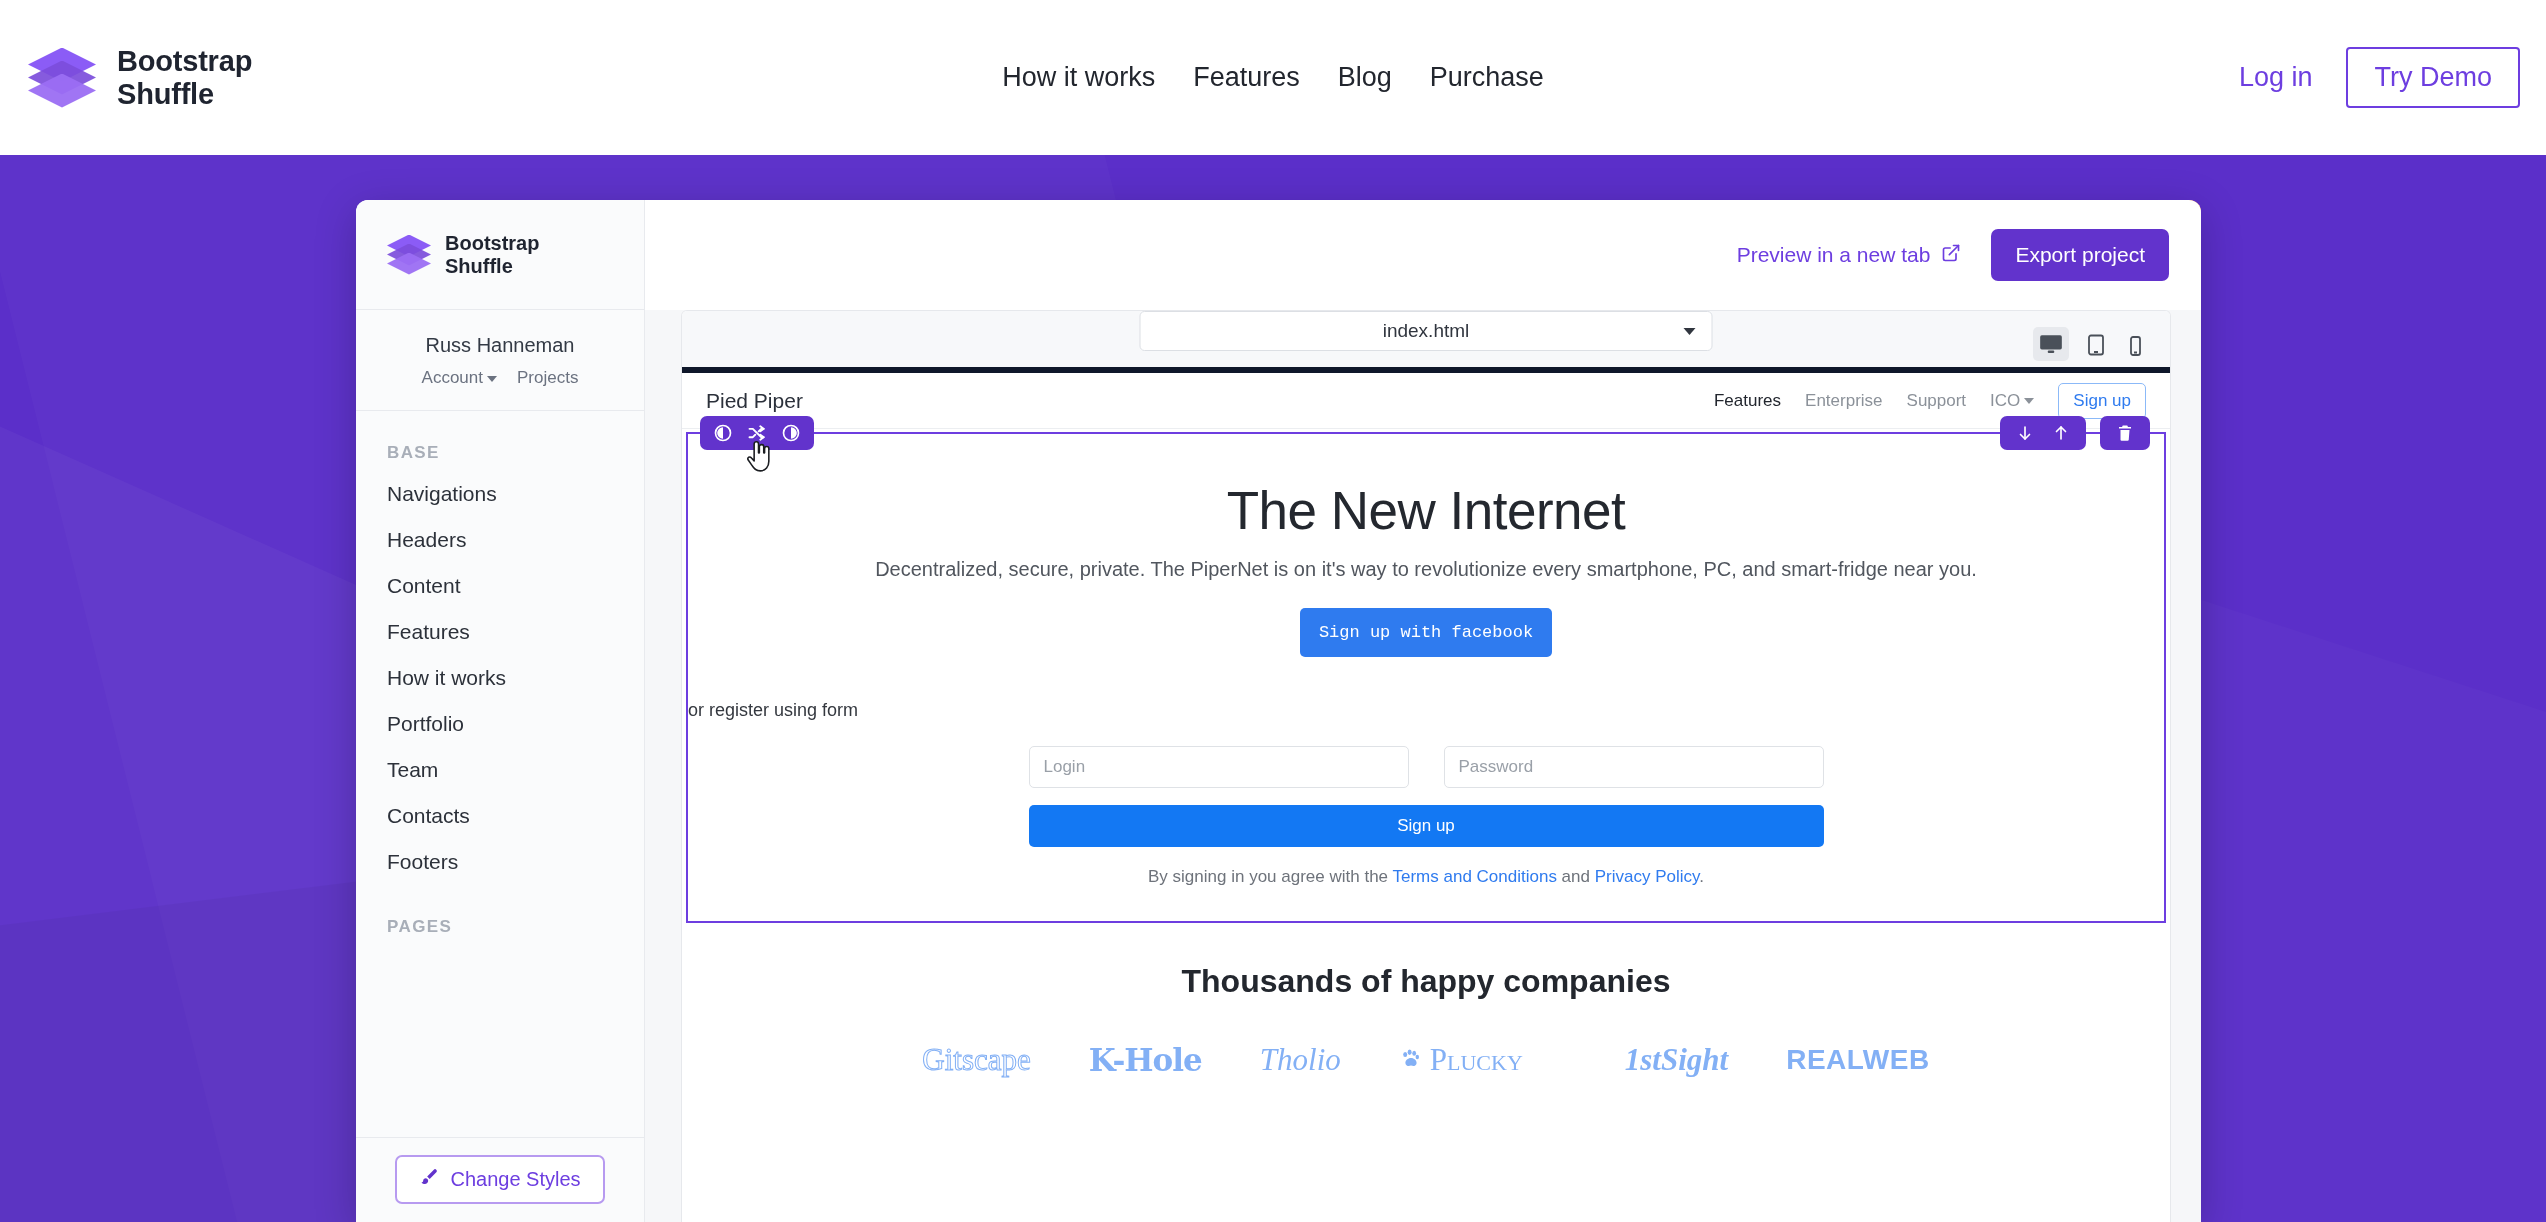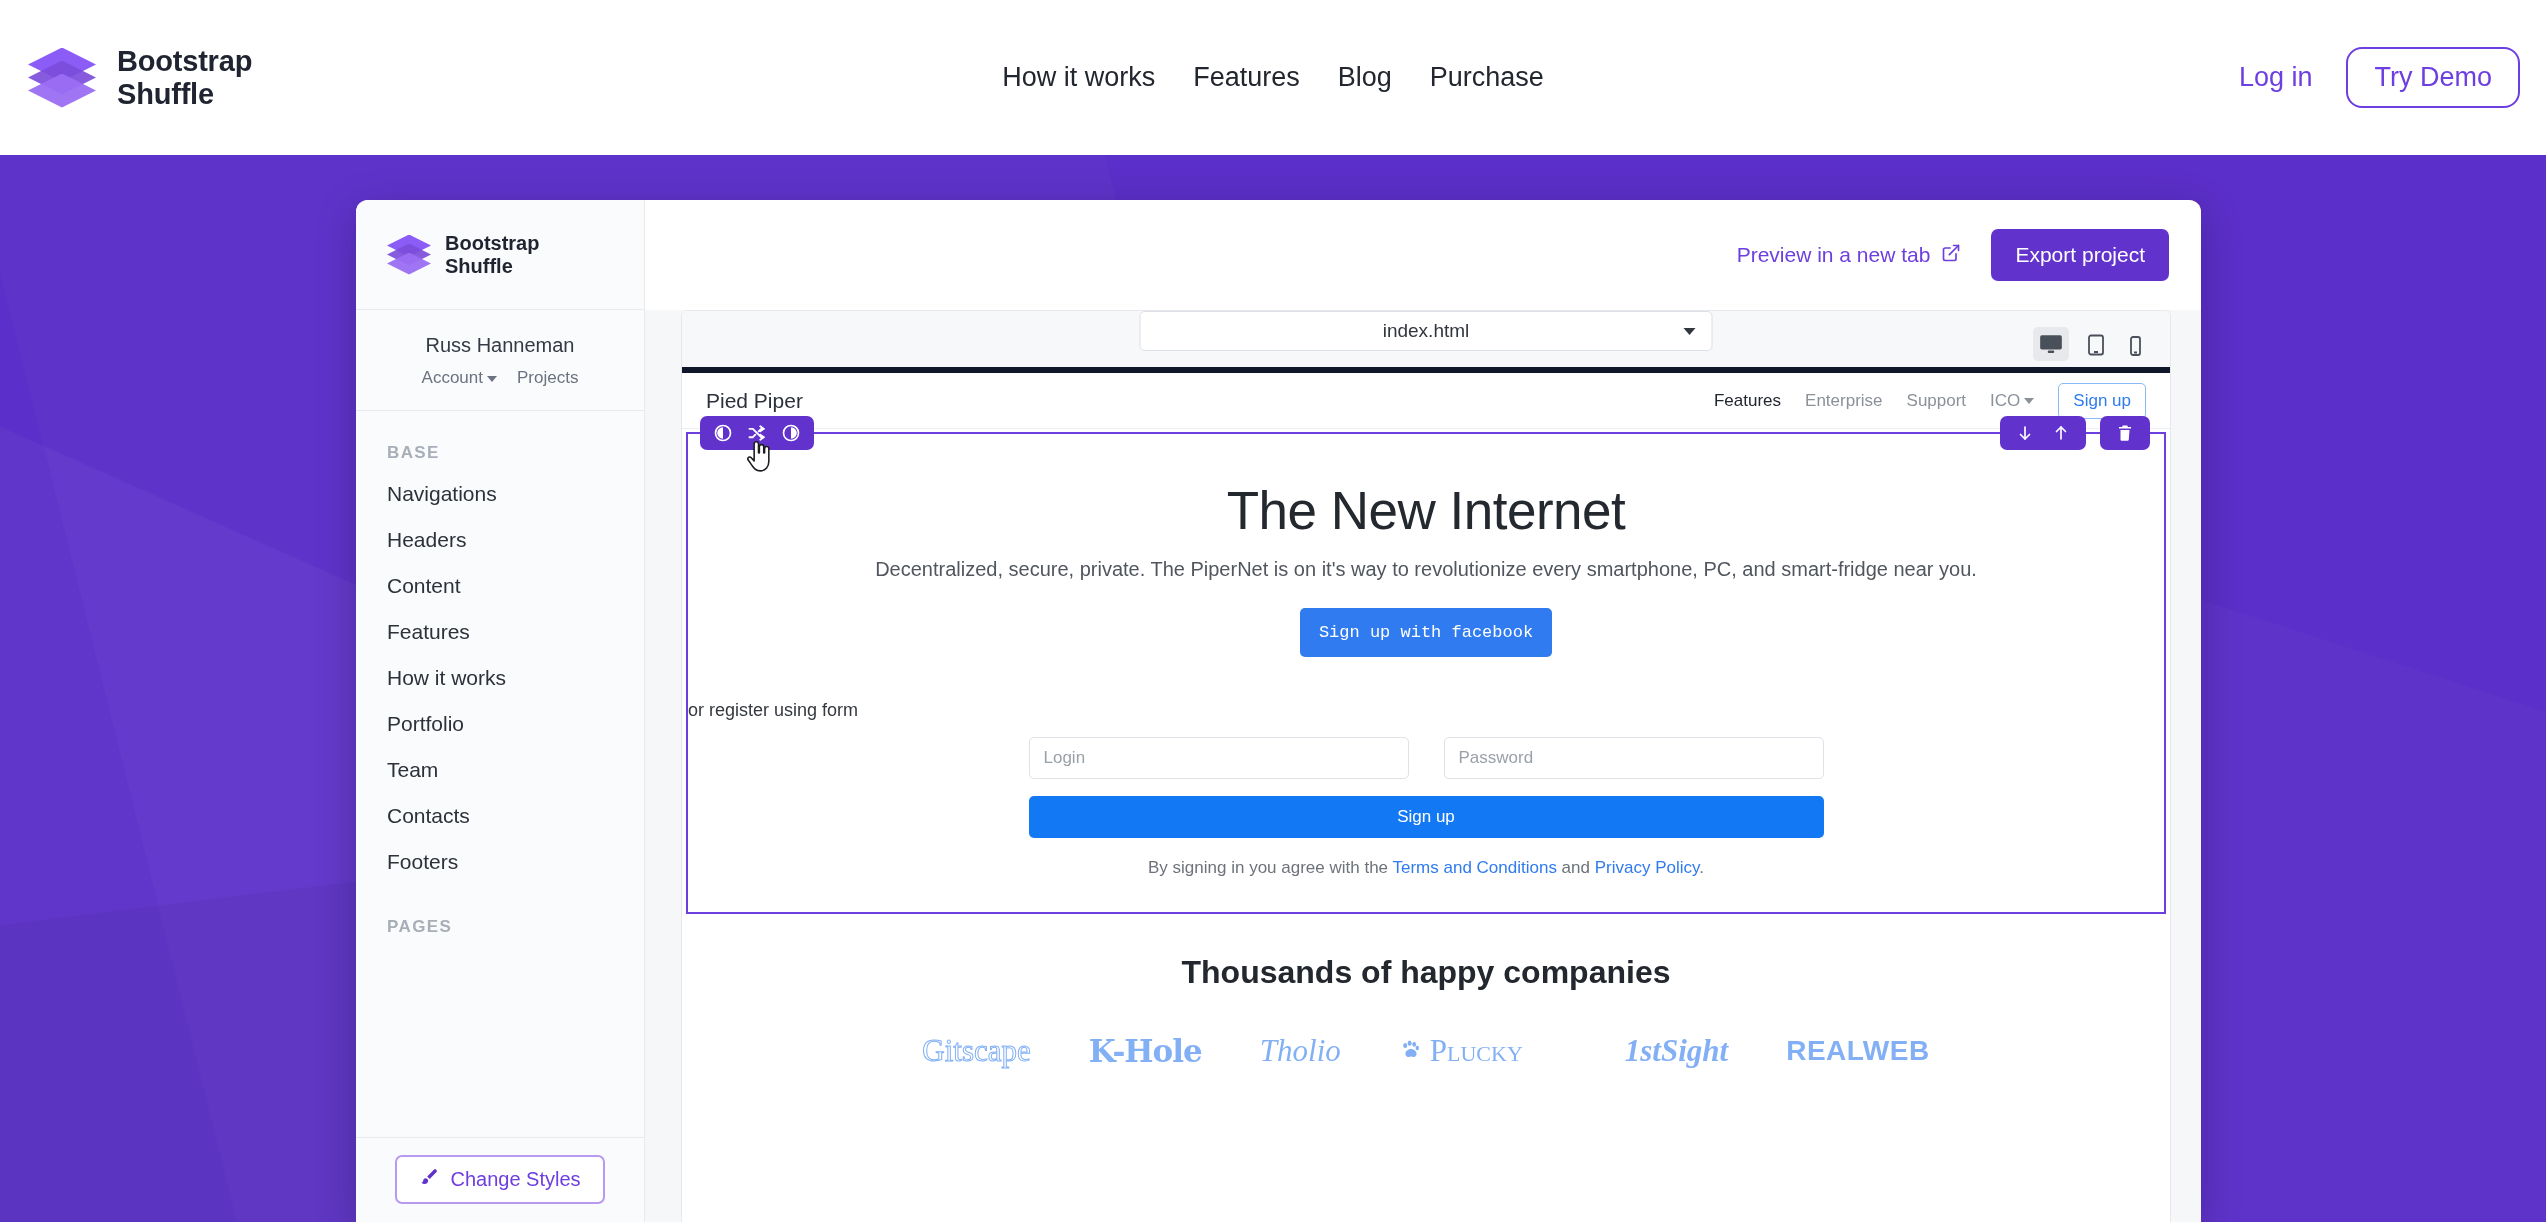--- a/index.html
+++ b/index.html
@@ -35,21 +35,21 @@
   .site-nav a {
     font-size: 27px; color: #22262e; text-decoration: none;
   }
   .header-right {
     position: absolute; right: 26px; display: flex;
     align-items: center; gap: 34px;
   }
   .login-link { font-size: 27px; color: #6d3ee0; text-decoration: none; }
   .try-demo {
     font-size: 27px; color: #6d3ee0; background: #fff;
-    border: 2px solid #6d3ee0; border-radius: 16px;
+    border: 2px solid #6d3ee0; border-radius: 4px;
     padding: 15px 26px; cursor: pointer; line-height: 1;
     font-family: inherit;
   }
 
   
   .stage {
     position: absolute; top: 155px; left: 0; width: 2546px; height: 1067px;
     background: #5b2fc9;
     overflow: hidden;
   }
@@ -241,21 +241,21 @@
   }
   .fb-btn {
     display: block; margin: 27px auto 0; background: #2f7bef;
     color: #fff; border: none; border-radius: 5px;
     font-size: 17px; padding: 15px 19px; cursor: pointer; font-family: Liberation Mono, monospace;
   }
   .or-text {
     text-align: left; font-size: 18px; color: #34383f; margin-top: 43px;
   }
   .form-row {
-    display: flex; gap: 35px; justify-content: center; margin-top: 16px;
+    display: flex; gap: 35px; justify-content: center; margin-top: 25px;
   }
   .form-row input {
     width: 380px; height: 42px; border: 1px solid #dfe2e6;
     border-radius: 5px; padding: 0 14px; font-size: 17px;
     color: #2b303a; font-family: inherit; background: #fff;
   }
   .form-row input::placeholder { color: #9aa0a8; }
   .signup-wide {
     display: block; margin: 17px auto 0; width: 795px; height: 42px;
     background: #1378f3; color: #fff; border: none; border-radius: 5px;

